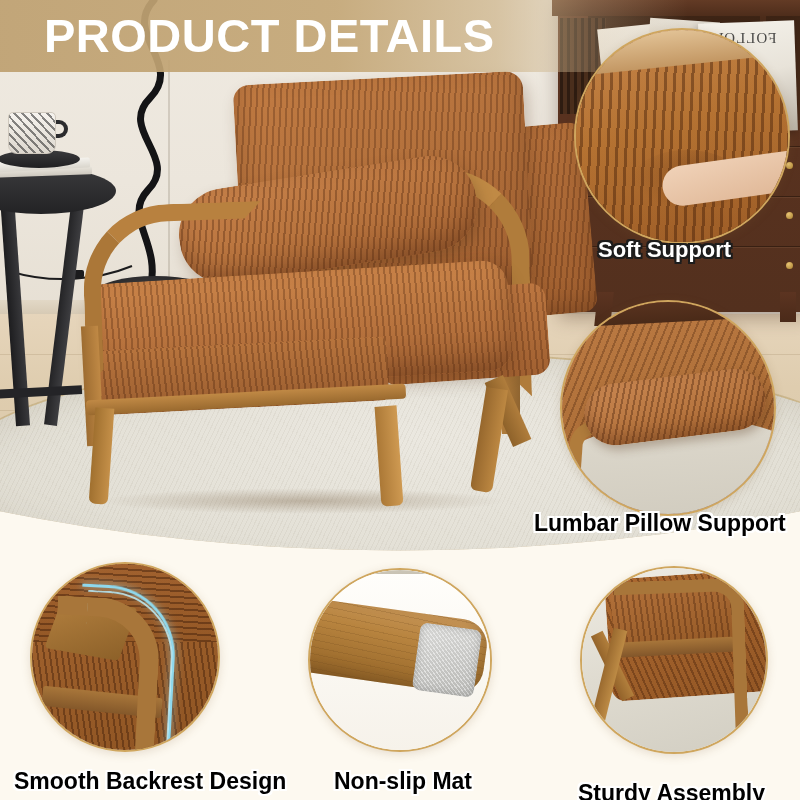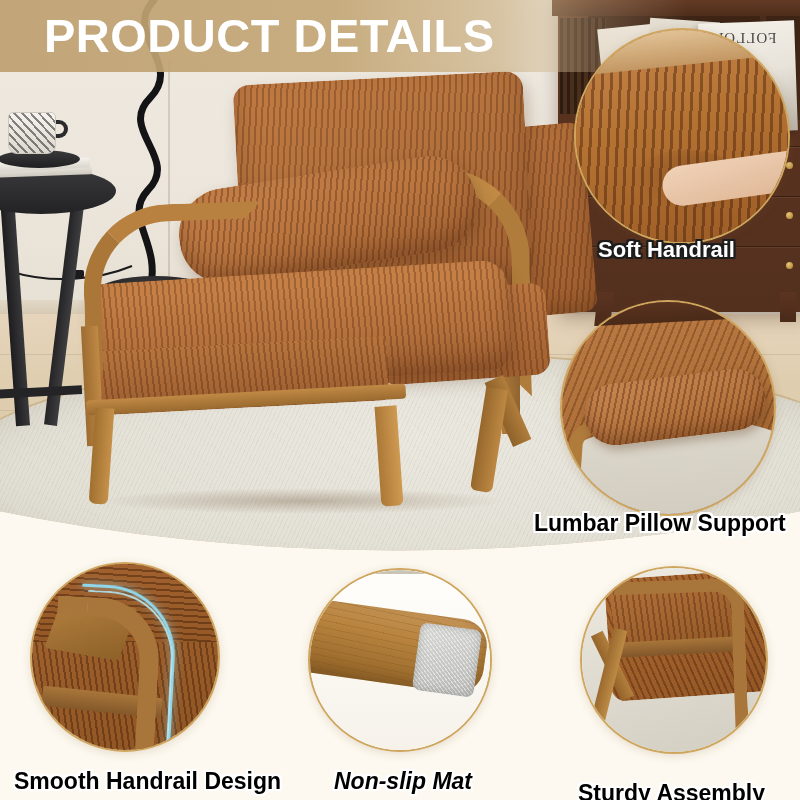--- a/index.html
+++ b/index.html
@@ -508,21 +508,21 @@
   }
   .label-light{
     color:#ffffff;
     text-shadow:
       -2px -2px 0 #1d1d1d, 2px -2px 0 #1d1d1d, -2px 2px 0 #1d1d1d, 2px 2px 0 #1d1d1d,
        0 -2px 0 #1d1d1d, 0 2px 0 #1d1d1d, -2px 0 0 #1d1d1d, 2px 0 0 #1d1d1d;
   }
   .l-soft{ left:598px; top:237px; font-size:22px; }
   .l-lumbar{ left:534px; top:510px; font-size:23px; }
   .l-handrail{ left:14px; top:768px; font-size:23px; }
-  .l-mat{ left:334px; top:768px; font-size:23px;font-style:italic; }
+  .l-mat{ left:334px; top:768px; font-size:23px; }
   .l-sturdy{ left:578px; top:780px; font-size:23px; }
 </style>
 </head>
 <body>
 
 <div id="stage">
 
   <div class="hero">
     <div class="hero-clip">
       <div class="room">
@@ -604,21 +604,21 @@
     <div class="banner-title">PRODUCT DETAILS</div>
   </div>
 
   <div class="callout">
     <div class="bubble b1">
       <div class="fab"></div>
       <div class="fab-top"></div>
       <div class="press"></div>
       <div class="hand"></div>
     </div>
-    <div class="label label-light l-soft">Soft Handrail</div>
+    <div class="label label-light l-soft">Soft Support</div>
   </div>
 
   <div class="callout">
     <div class="bubble b2">
       <div class="bg"></div>
       <div class="topwood"></div>
       <div class="rugbit"></div>
       <div class="woodarm"></div>
       <div class="pillow"></div>
     </div>
@@ -628,21 +628,21 @@
   <div class="callout">
     <div class="bubble b3">
       <div class="cordA"></div>
       <div class="cordB"></div>
       <div class="rail2"></div>
       <div class="rail3"></div>
       <div class="rail"></div>
       <div class="glow"></div>
       <div class="glow2"></div>
     </div>
-    <div class="label label-dark l-handrail">Smooth Handrail Design</div>
+    <div class="label label-dark l-handrail">Smooth Backrest Design</div>
   </div>
 
   <div class="callout">
     <div class="bubble b4">
       <div class="white"></div>
       <div class="rugstrip"></div>
       <div class="pad-rim"></div>
       <div class="leg"></div>
       <div class="grain"></div>
       <div class="pad"></div>

